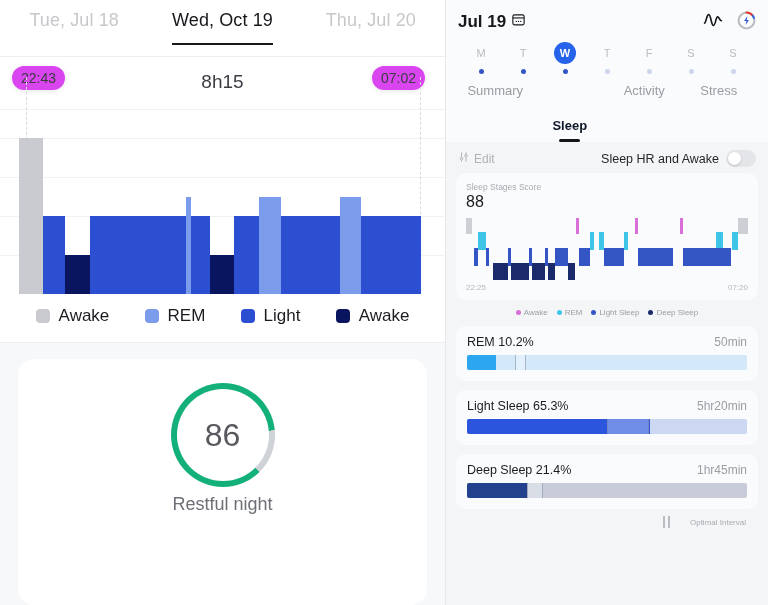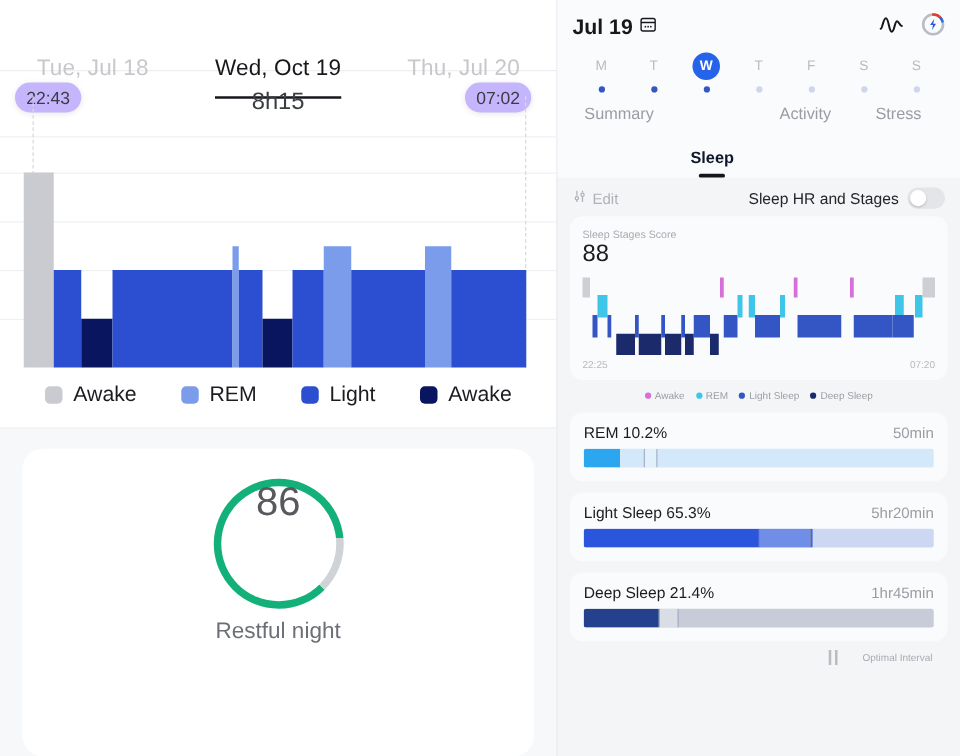--- a/index.html
+++ b/index.html
@@ -20,39 +20,39 @@
   }
   .date-tabs {
     display: flex; align-items: flex-start;
     height: 56px; position: relative;
     padding-top: 10px;
   }
   .date-tab {
     flex: 1; text-align: center;
     font-size: 18px; color: #c8c8cc;
     letter-spacing: .1px; white-space: nowrap;
-    position: relative; padding-bottom: 14px; margin-top: 34px;
+    position: relative; padding-bottom: 14px;
   }
   .date-tab.active { color: #17181c; }
   .date-tab.active::after {
     content: ""; position: absolute;
     left: 16%; right: 16%; bottom: 0; height: 2px;
     background: #17181c;
   }
   .tabs-divider {
     height: 1px; background: #eceef0; width: 100%;
   }
 
   .time-row {
     position: relative; height: 50px;
     display: flex; align-items: center;
   }
   .pill {
     position: absolute; top: 9px;
-    background: #c4b5fd; border-radius: 12px;
+    background: #d946ef; border-radius: 12px;
     font-size: 14px; color: #3a3c42;
     padding: 4px 9px;
     box-shadow: 0 1px 5px rgba(0,0,0,.10);
   }
   .pill.start { left: 12px; }
   .pill.end { right: 20px; }
   .duration {
     width: 100%; text-align: center;
     font-size: 19px; color: #3c3e44;
   }
@@ -93,21 +93,21 @@
   }
   .score-card {
     background: #fff; border-radius: 16px;
     height: 100%; padding-top: 24px;
     display: flex; flex-direction: column; align-items: center;
   }
   .ring {
     width: 104px; height: 104px; border-radius: 50%;
     position: relative;
     background: conic-gradient(from 135deg, #14b07a 0 86%, #cfd2d6 86% 100%);
-    display: flex; justify-content: center;
+    display: flex; align-items: center; justify-content: center;
   }
   .ring::after {
     content: ""; position: absolute;
     inset: 6px; border-radius: 50%; background: #fff;
   }
   .ring-num {
     position: relative; z-index: 2;
     font-size: 32px; color: #58595e;
   }
   .score-title {
@@ -189,21 +189,21 @@
     box-shadow: 0 1px 2px rgba(0,0,0,.18);
   }
 
   .r-body { flex: 1; padding: 0 10px; overflow: hidden; }
 
   .card {
     background: #fafbfc; border-radius: 10px;
     padding: 9px 10px 8px 10px;
   }
   .ss-label { font-size: 8.5px; color: #a9abb2; }
-  .ss-score { font-size: 19px; color: #1a1b1f; margin-top: 1px; }
+  .ss-score { font-size: 16px; color: #1a1b1f; margin-top: 1px; }
 
   .mini-hypno {
     position: relative; height: 62px; margin-top: 7px;
   }
   .mseg { position: absolute; }
   .mini-times {
     display: flex; justify-content: space-between;
     font-size: 8px; color: #b6b8be; margin-top: 3px;
   }
 
@@ -404,21 +404,21 @@
               <circle cx="7" cy="15" r="2.6"></circle>
               <line x1="7" y1="18" x2="7" y2="21"></line>
             <line x1="16" y1="3" x2="16" y2="6"></line>
               <circle cx="16" cy="9.5" r="2.6"></circle>
               <line x1="16" y1="13" x2="16" y2="21"></line>
           </svg>
         </span>
         <span>Edit</span>
       </div>
       <div class="hr-right">
-        <span class="hr-label">Sleep HR and Stages</span>
+        <span class="hr-label">Sleep HR and Awake</span>
         <span class="toggle"></span>
       </div>
     </div>
 
     <div class="r-body">
 
       <div class="card">
         <div class="ss-label">Sleep Stages Score</div>
         <div class="ss-score">88</div>
         <div class="mini-hypno" id="mini-hypno">

